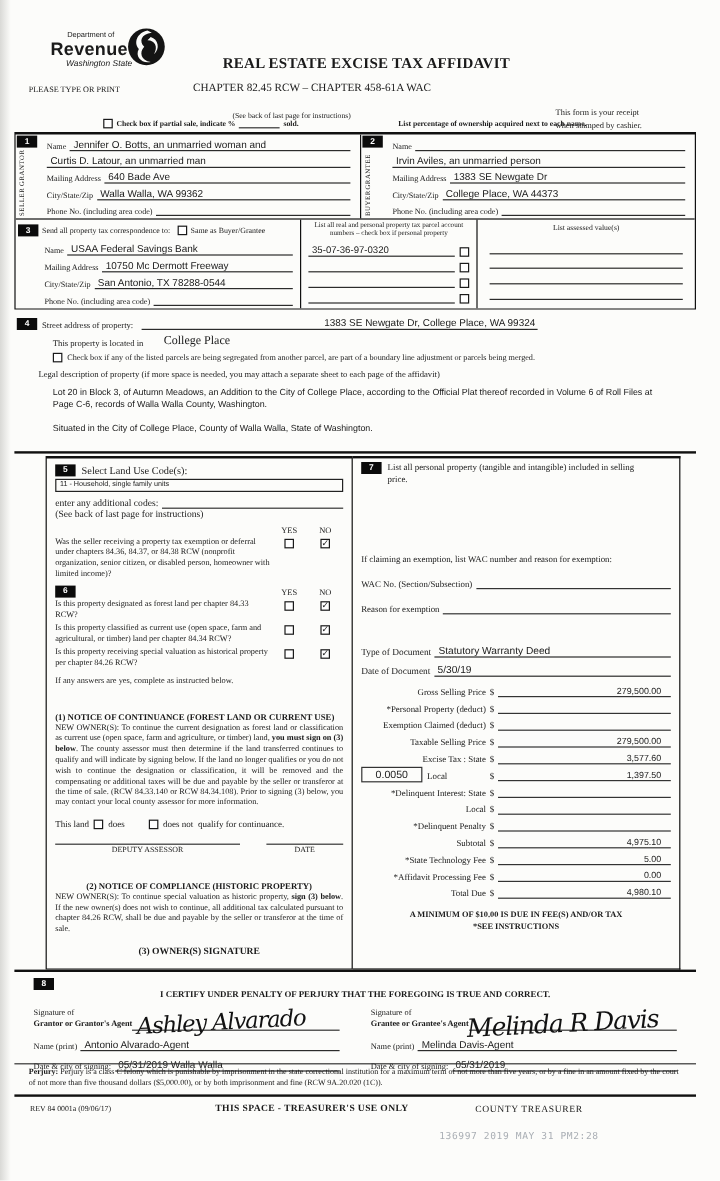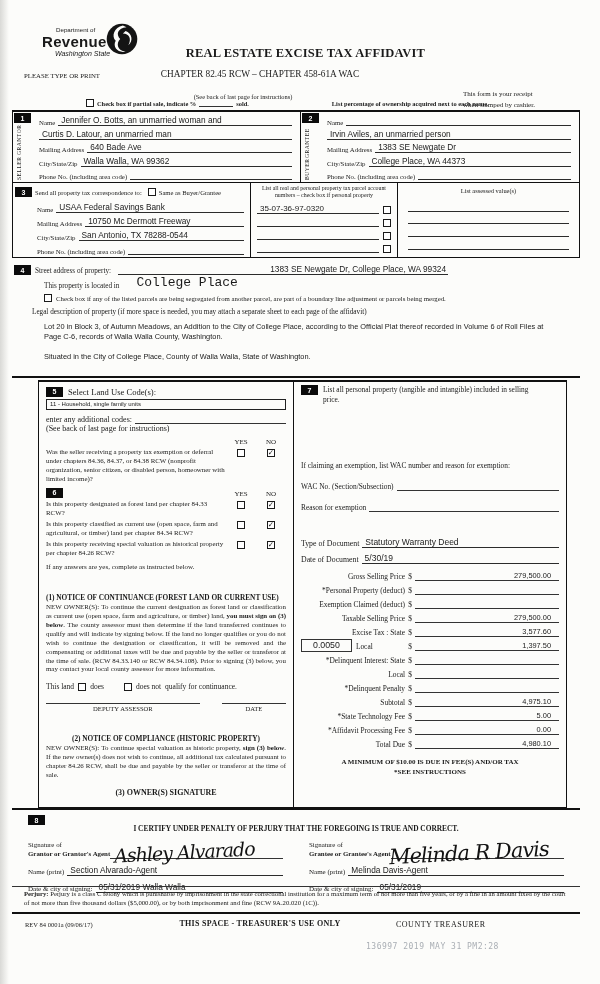--- a/index.html
+++ b/index.html
@@ -72,21 +72,21 @@
   .assessed-row { height:12.7px; border-bottom:1px solid #2b2b2b; }
 
   
   .sec4 { position:absolute; left:12px; top:258px; width:568px; height:120px;
     border-bottom:2.5px solid #111; padding:3px 6px 0 2px; }
   .s4line1 { display:flex; align-items:flex-end; height:14px; gap:4px; }
   .s4line1 .flabel { font-size:7.2px; }
   .s4line1 .fval { max-width:330px;text-align:right; }
   .s4line2 { display:flex; align-items:flex-end; height:15px; margin-left:30px; gap:14px; }
   .s4line2 .flabel { font-size:7.2px; }
-  .s4line2 .fval2 { font-family:Liberation Mono, monospace; font-size:13px; }
+  .s4line2 .fval2 { font-family:Liberation Serif, serif; font-size:10px; }
   .s4line3 { display:flex; align-items:center; gap:4px; margin:4px 0 0 30px; font-size:6.8px; }
   .s4line4 { margin:6px 0 0 18px; font-size:7.2px; }
   .s4legal { margin:6px 0 0 30px; width:510px; font-family:"Liberation Sans",sans-serif;
     font-size:7.4px; line-height:1.35; }
   .s4legal.sit { margin-top:10px; }
 
   
   .panels { position:absolute; left:38px; top:380px; width:529px; height:428px; display:flex; }
   .panel { border:1px solid #111; border-top-width:2.5px; overflow:hidden; }
   .panel.left { width:256px; padding:3px 7px; }
@@ -515,21 +515,21 @@
           <span class="sig-labels">
             <div>Signature of</div>
             <div class="b">Grantor or Grantor's Agent</div>
           </span>
           <span class="sig-area">
             <span class="script">Ashley Alvarado</span>
           </span>
         </div>
         <div class="np-row">
             <span class="flabel">Name (print)</span>
-            <span class="fval">Section Alvarado-Agent</span>
+            <span class="fval">Antonio Alvarado-Agent</span>
           </div>
         <div class="np-row">
             <span class="flabel">Date &amp; city of signing:</span>
             <span class="fval">05/31/2019  Walla Walla</span>
           </div>
       </div>
       <div class="sig-col right">
         <div class="sig-head">
           <span class="sig-labels">
             <div>Signature of</div>

